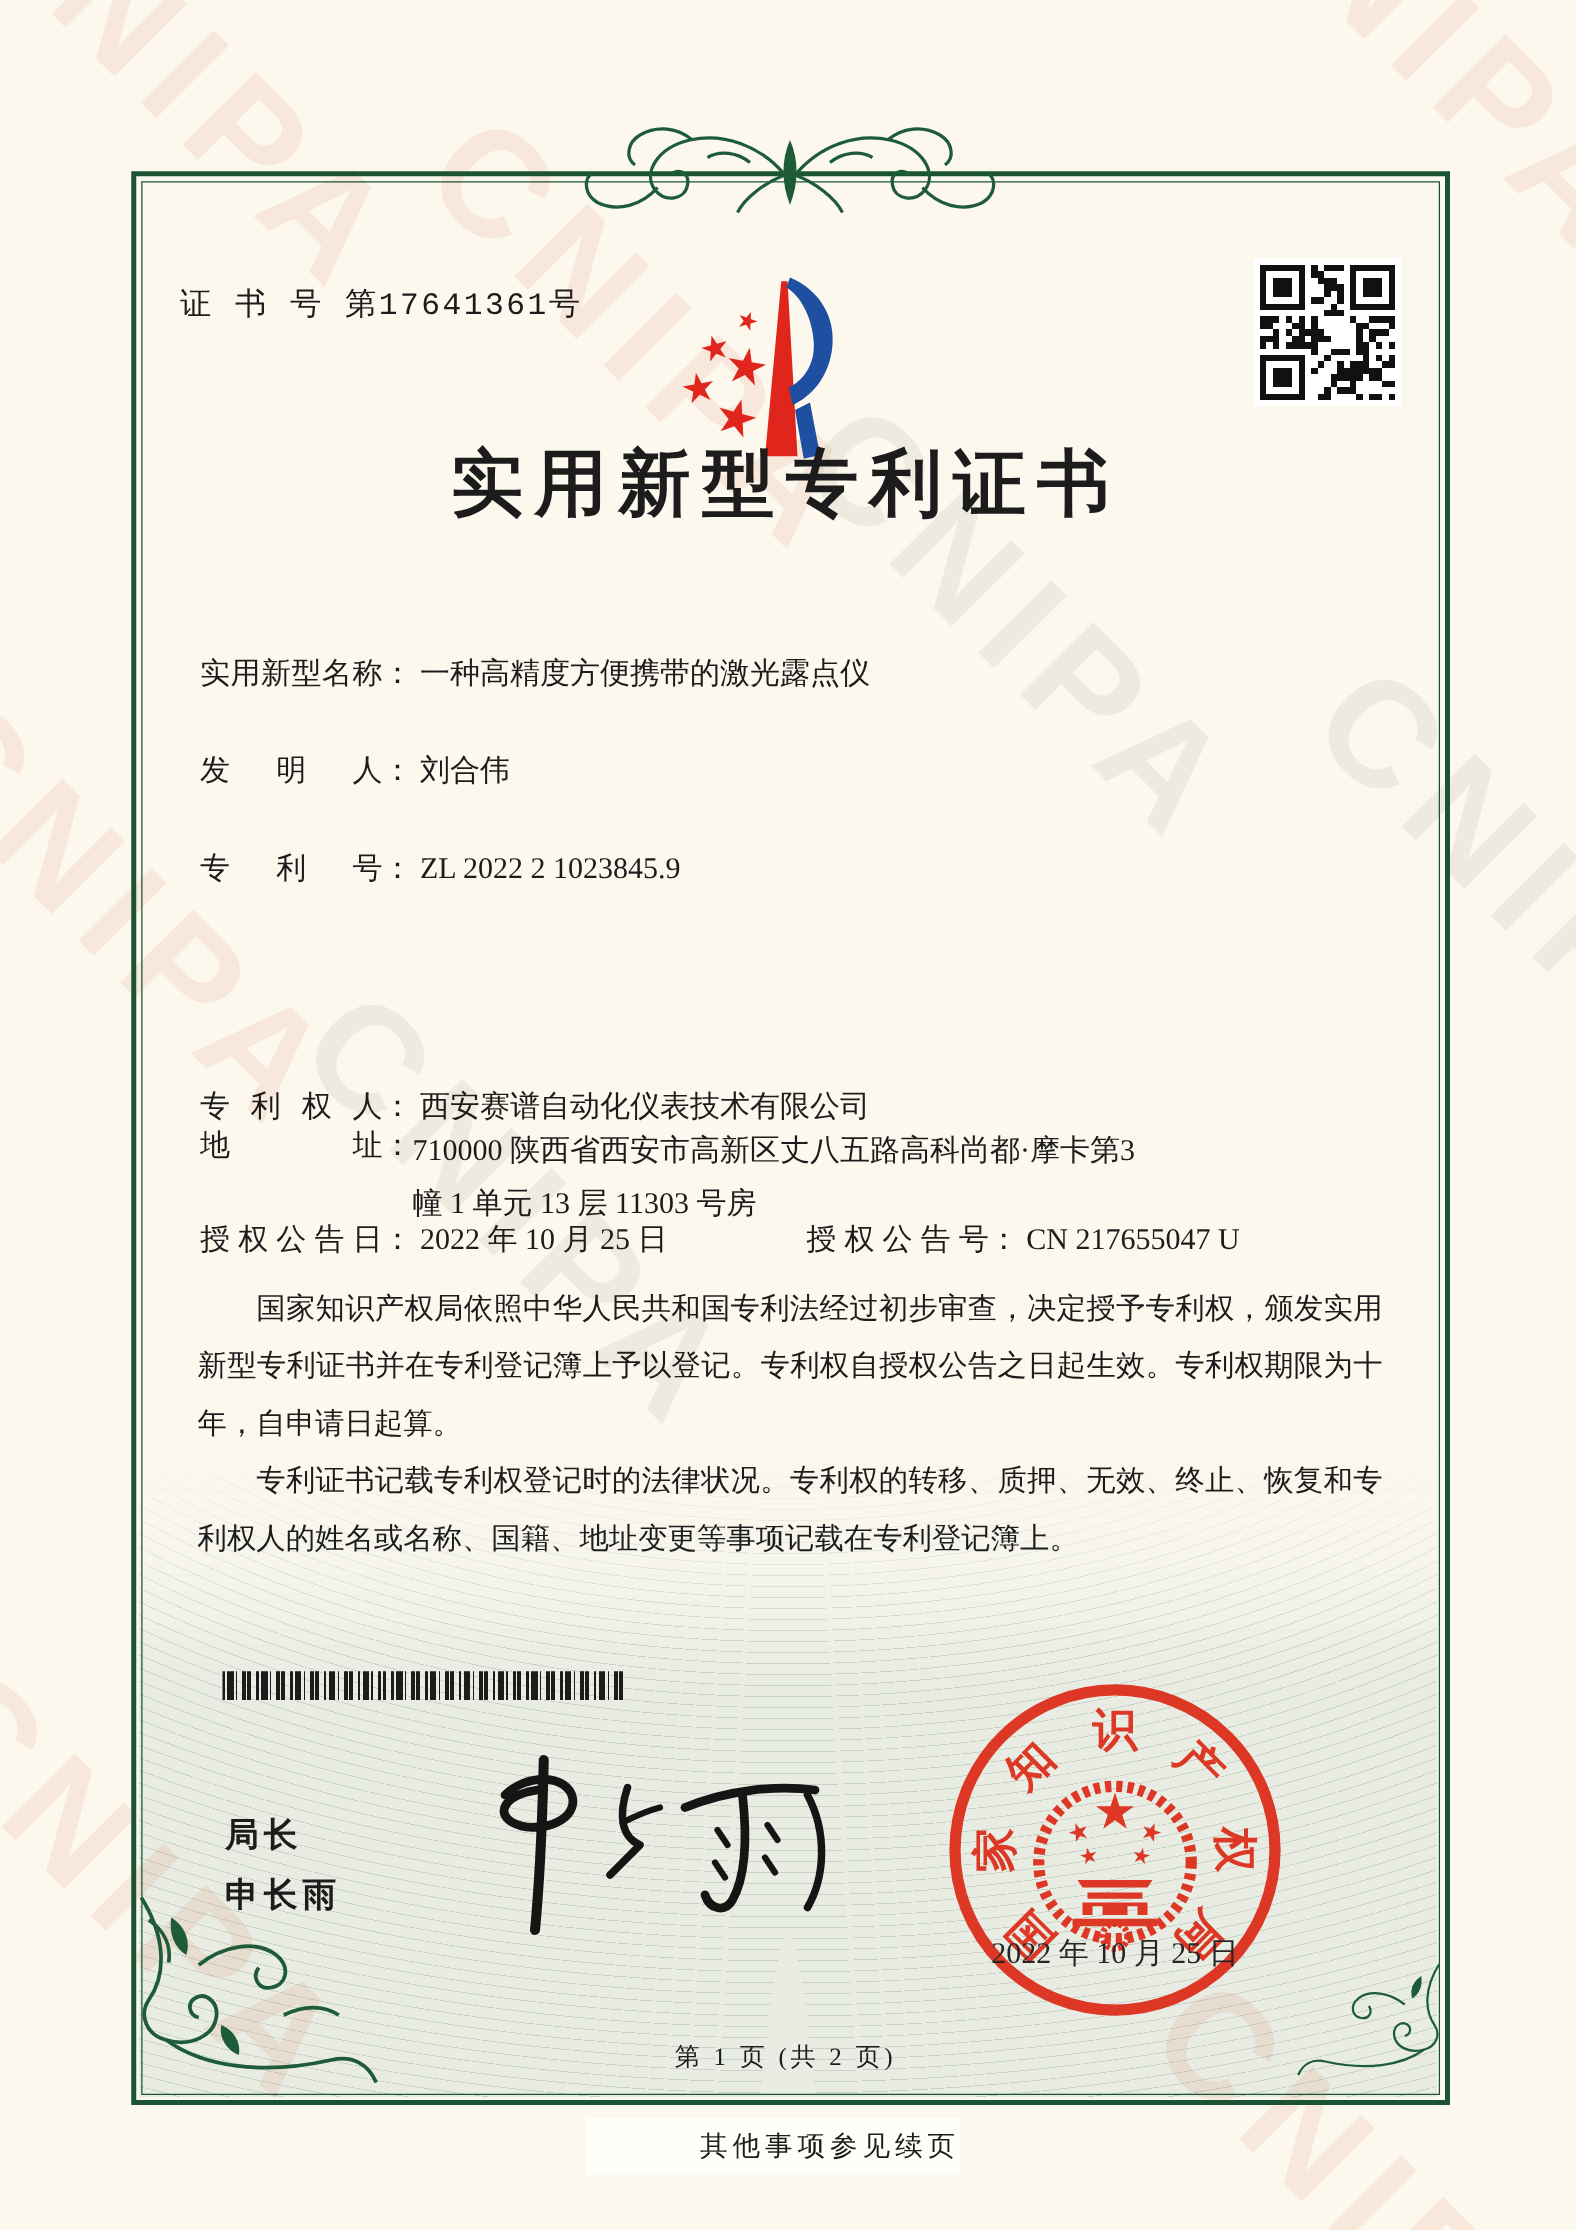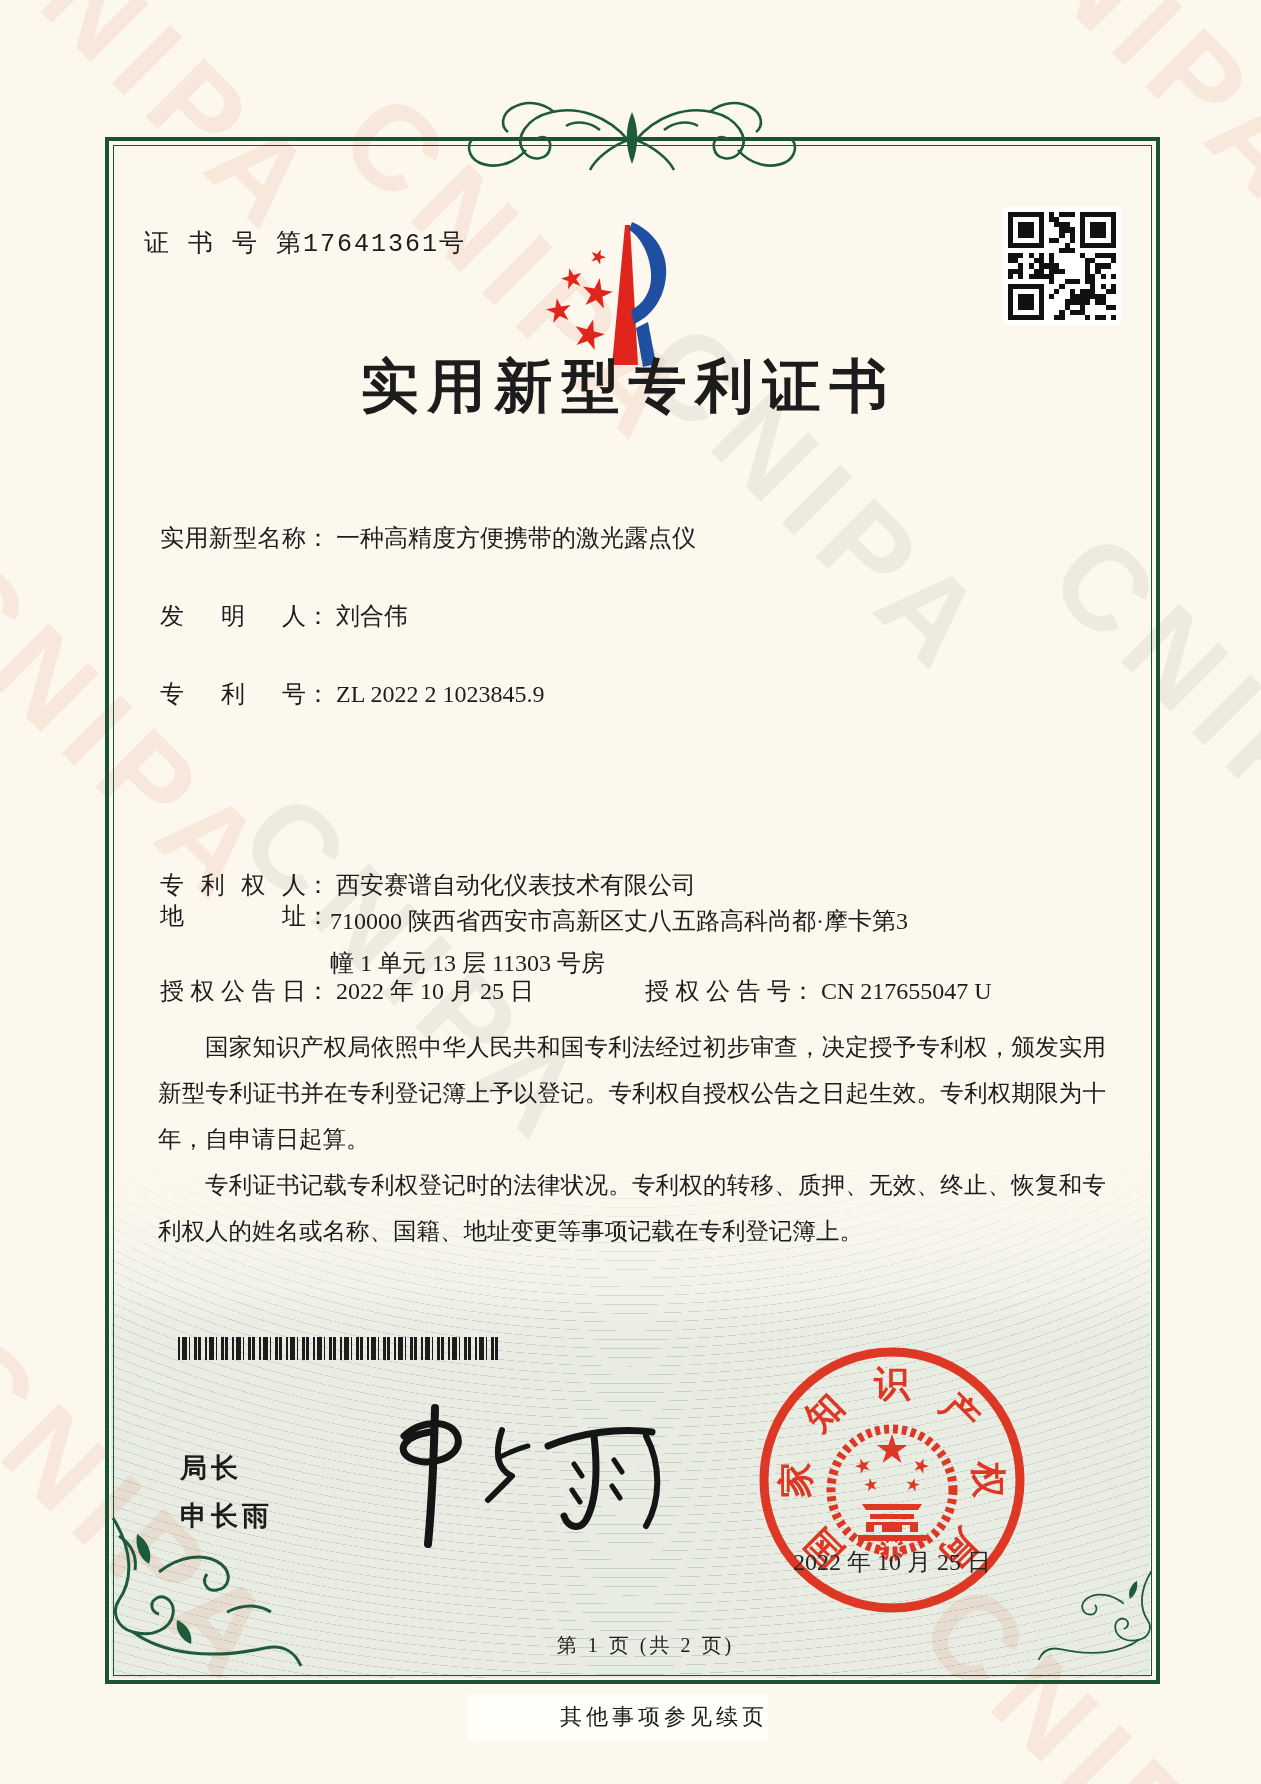--- a/index.html
+++ b/index.html
@@ -50,21 +50,21 @@
        #1c1c1c 0 2px, transparent 2px 4px, #1c1c1c 4px 9px, transparent 9px 11px,
        #1c1c1c 11px 12px, transparent 12px 16px, #1c1c1c 16px 19px, transparent 19px 20px,
        #1c1c1c 20px 23px, transparent 23px 27px);}
   .director{position:absolute;left:180px;top:1450px;font-family:"DejaVu Sans",sans-serif;
             font-weight:bold;font-size:27px;letter-spacing:4px;z-index:7;}
   .director-name{position:absolute;left:180px;top:1498px;font-family:"DejaVu Sans",sans-serif;
             font-weight:bold;font-size:27px;letter-spacing:4px;z-index:7;text-align:right;}
   .signature{position:absolute;left:352px;top:1402px;z-index:7;}
   .seal{position:absolute;left:750px;top:1338px;z-index:6;opacity:0.95;}
   .page-num{position:absolute;left:105px;top:1632px;width:1047px;text-align:center;
-            font-size:20px;letter-spacing:3px;z-index:7;padding-left:17px;}
+            font-size:20px;letter-spacing:3px;z-index:7;}
   .cont-band{position:absolute;left:468px;top:1694px;width:300px;height:46px;
              background:#fffef8;z-index:5;display:flex;align-items:center;justify-content:flex-end;}
   .cont-band span{font-size:22px;letter-spacing:4px;}
 </style>
 </head>
 <body>
 
 <div class="page">
 
   <span class="wm pink" style="left:-70px;top:-10px;">CNIPA</span>

